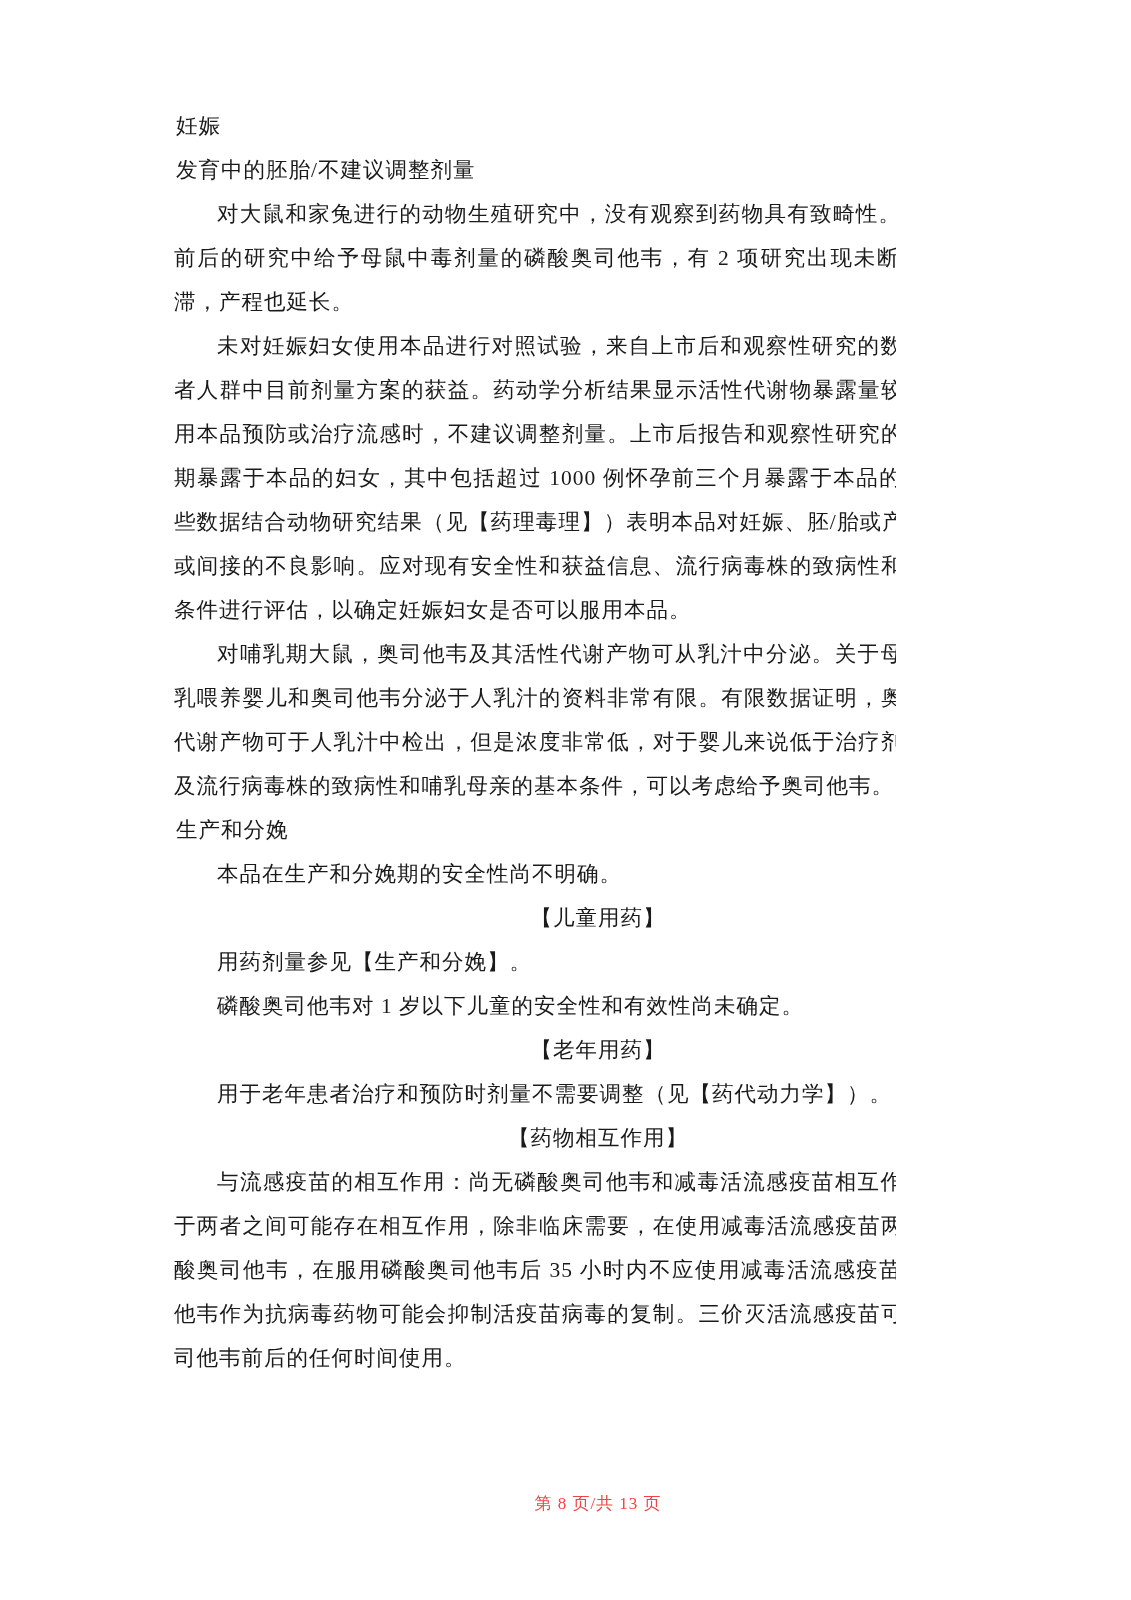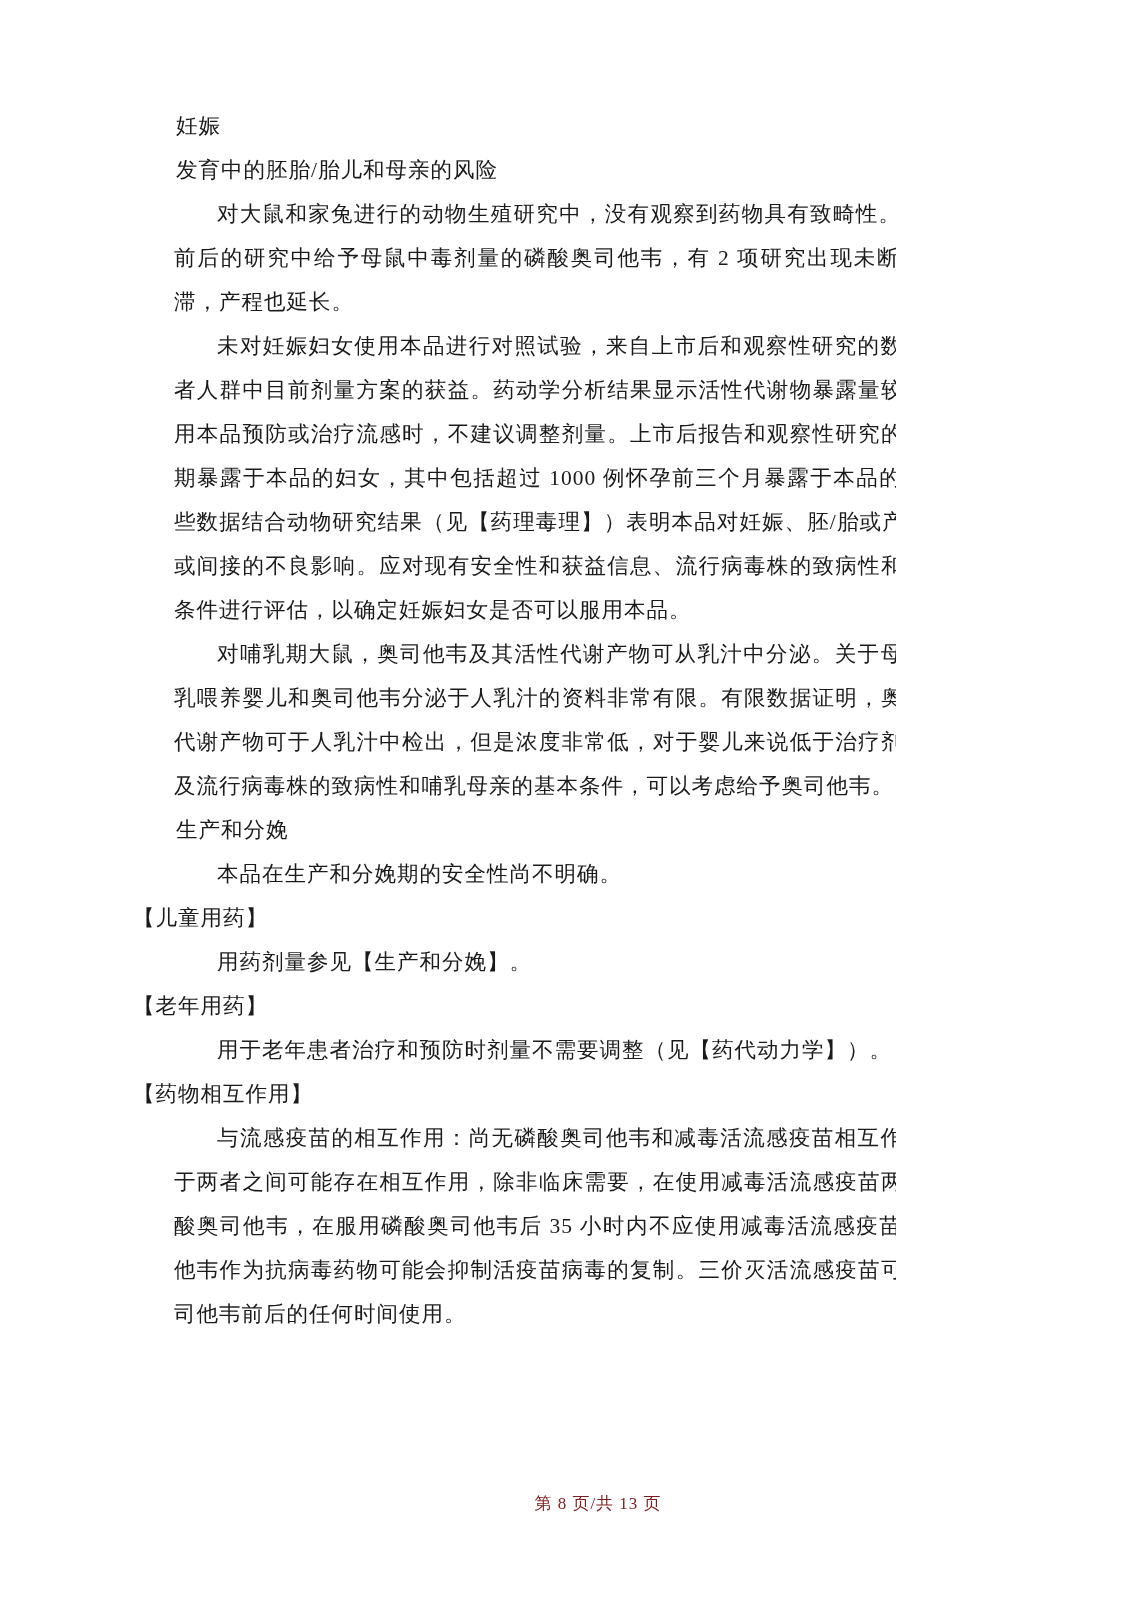--- a/index.html
+++ b/index.html
@@ -36,48 +36,49 @@
     margin-left: 41px;
   }
   
   p.sub {
     text-indent: 2em;
     text-align: left;
   }
   
   p.section {
     text-indent: 0;
-    text-align: left;
+    text-align: center;
   }
   .footer {
     position: absolute;
     left: 133px;
     top: 1488px;
     width: 930px;
     text-align: center;
     font-size: 17px;
     line-height: 32px;
     letter-spacing: 1px;
-    color: #7f1d1d;
+    color: #ef4444;
   }
 </style>
 </head>
 <body>
 
 <div class="page">
   <div class="content">
     <p class="sub">妊娠</p>
-    <p class="sub">发育中的胚胎/胎儿和母亲的风险</p>
+    <p class="sub">发育中的胚胎/不建议调整剂量</p>
     <p class="para">对大鼠和家兔进行的动物生殖研究中，没有观察到药物具有致畸性。在 3 项大鼠分娩前后的研究中给予母鼠中毒剂量的磷酸奥司他韦，有 2 项研究出现未断奶幼鼠的生长迟滞，产程也延长。</p>
     <p class="para">未对妊娠妇女使用本品进行对照试验，来自上市后和观察性研究的数据显示了在该患者人群中目前剂量方案的获益。药动学分析结果显示活性代谢物暴露量较低，但是孕妇应用本品预防或治疗流感时，不建议调整剂量。上市后报告和观察性研究的数据来自于妊娠期暴露于本品的妇女，其中包括超过 1000 例怀孕前三个月暴露于本品的妊娠期妇女，这些数据结合动物研究结果（见【药理毒理】）表明本品对妊娠、胚/胎或产后发育没有直接或间接的不良影响。应对现有安全性和获益信息、流行病毒株的致病性和妊娠妇女的基本条件进行评估，以确定妊娠妇女是否可以服用本品。</p>
     <p class="para">对哺乳期大鼠，奥司他韦及其活性代谢产物可从乳汁中分泌。关于母亲服用本品的母乳喂养婴儿和奥司他韦分泌于人乳汁的资料非常有限。有限数据证明，奥司他韦及其活性代谢产物可于人乳汁中检出，但是浓度非常低，对于婴儿来说低于治疗剂量。鉴于此，以及流行病毒株的致病性和哺乳母亲的基本条件，可以考虑给予奥司他韦。</p>
     <p class="sub">生产和分娩</p>
     <p class="para">本品在生产和分娩期的安全性尚不明确。</p>
     <p class="section">【儿童用药】</p>
     <p class="para">用药剂量参见【生产和分娩】。</p>
+    <p class="para">磷酸奥司他韦对 1 岁以下儿童的安全性和有效性尚未确定。</p>
     <p class="section">【老年用药】</p>
     <p class="para">用于老年患者治疗和预防时剂量不需要调整（见【药代动力学】）。</p>
     <p class="section">【药物相互作用】</p>
     <p class="para">与流感疫苗的相互作用：尚无磷酸奥司他韦和减毒活流感疫苗相互作用的评估。但由于两者之间可能存在相互作用，除非临床需要，在使用减毒活流感疫苗两周内不应服用磷酸奥司他韦，在服用磷酸奥司他韦后 35 小时内不应使用减毒活流感疫苗。因为磷酸奥司他韦作为抗病毒药物可能会抑制活疫苗病毒的复制。三价灭活流感疫苗可以在服用磷酸奥司他韦前后的任何时间使用。</p>
   </div>
 
   <div class="footer">
     <span>第 8 页/共 13 页</span>
   </div>
 </div>

